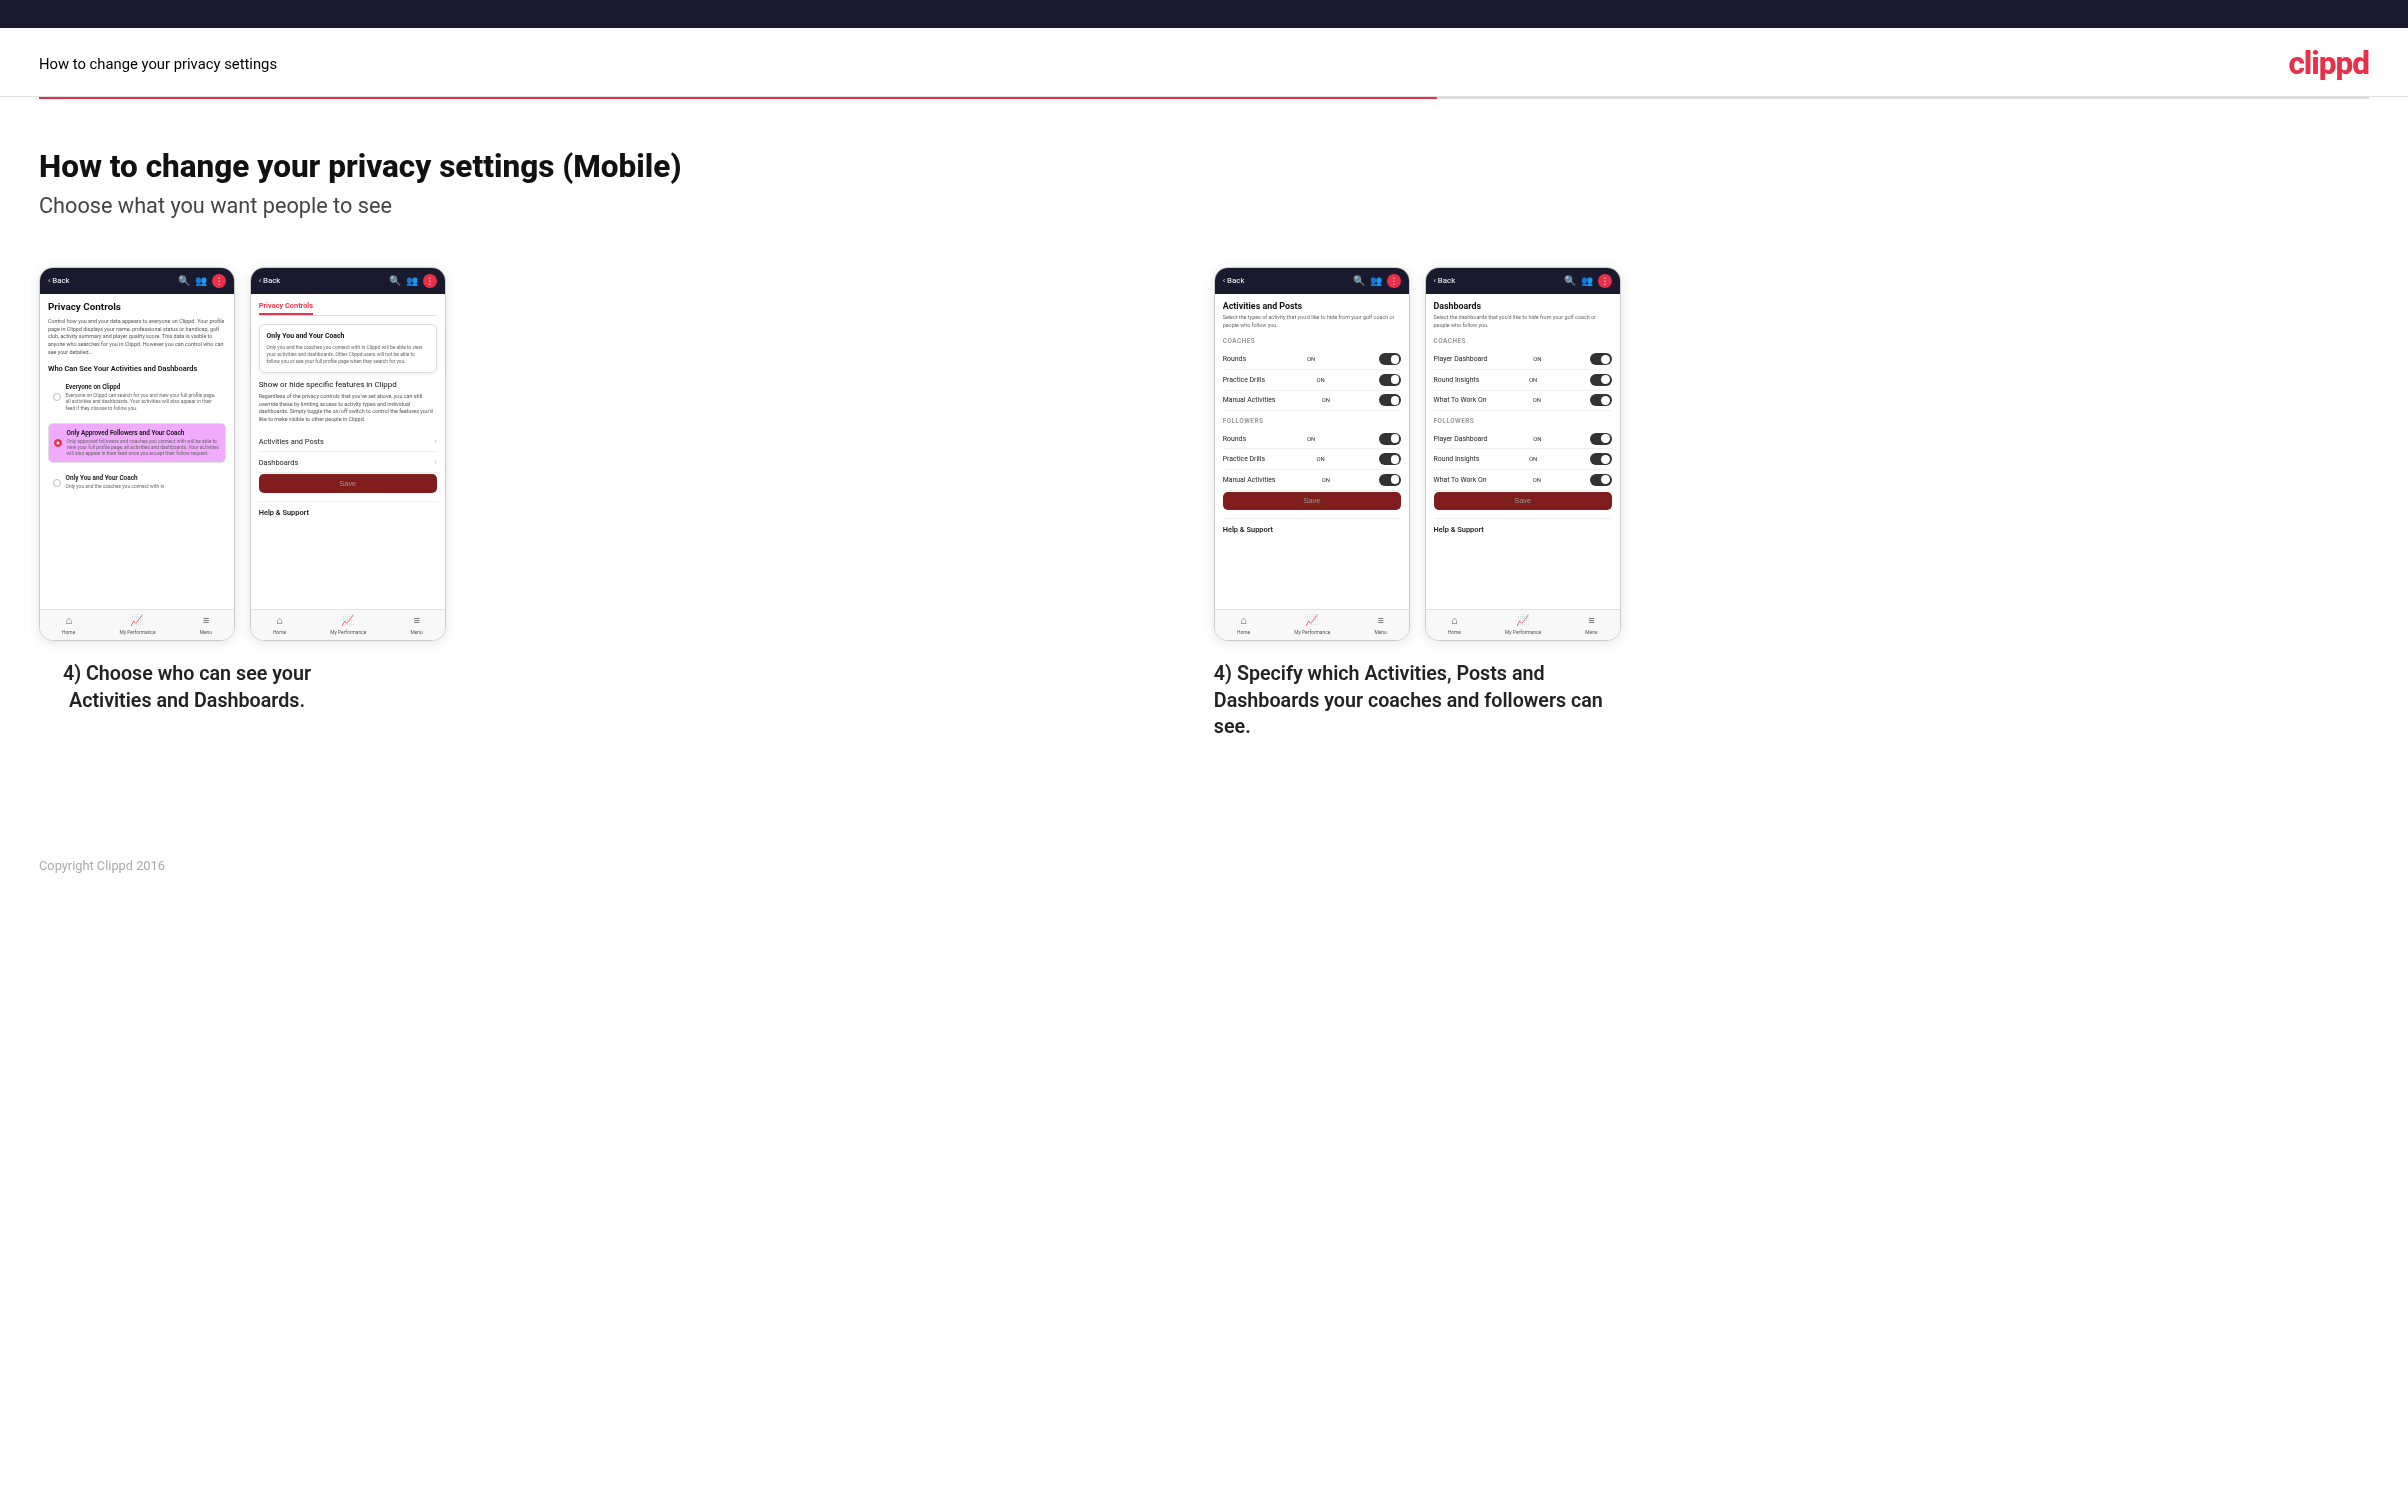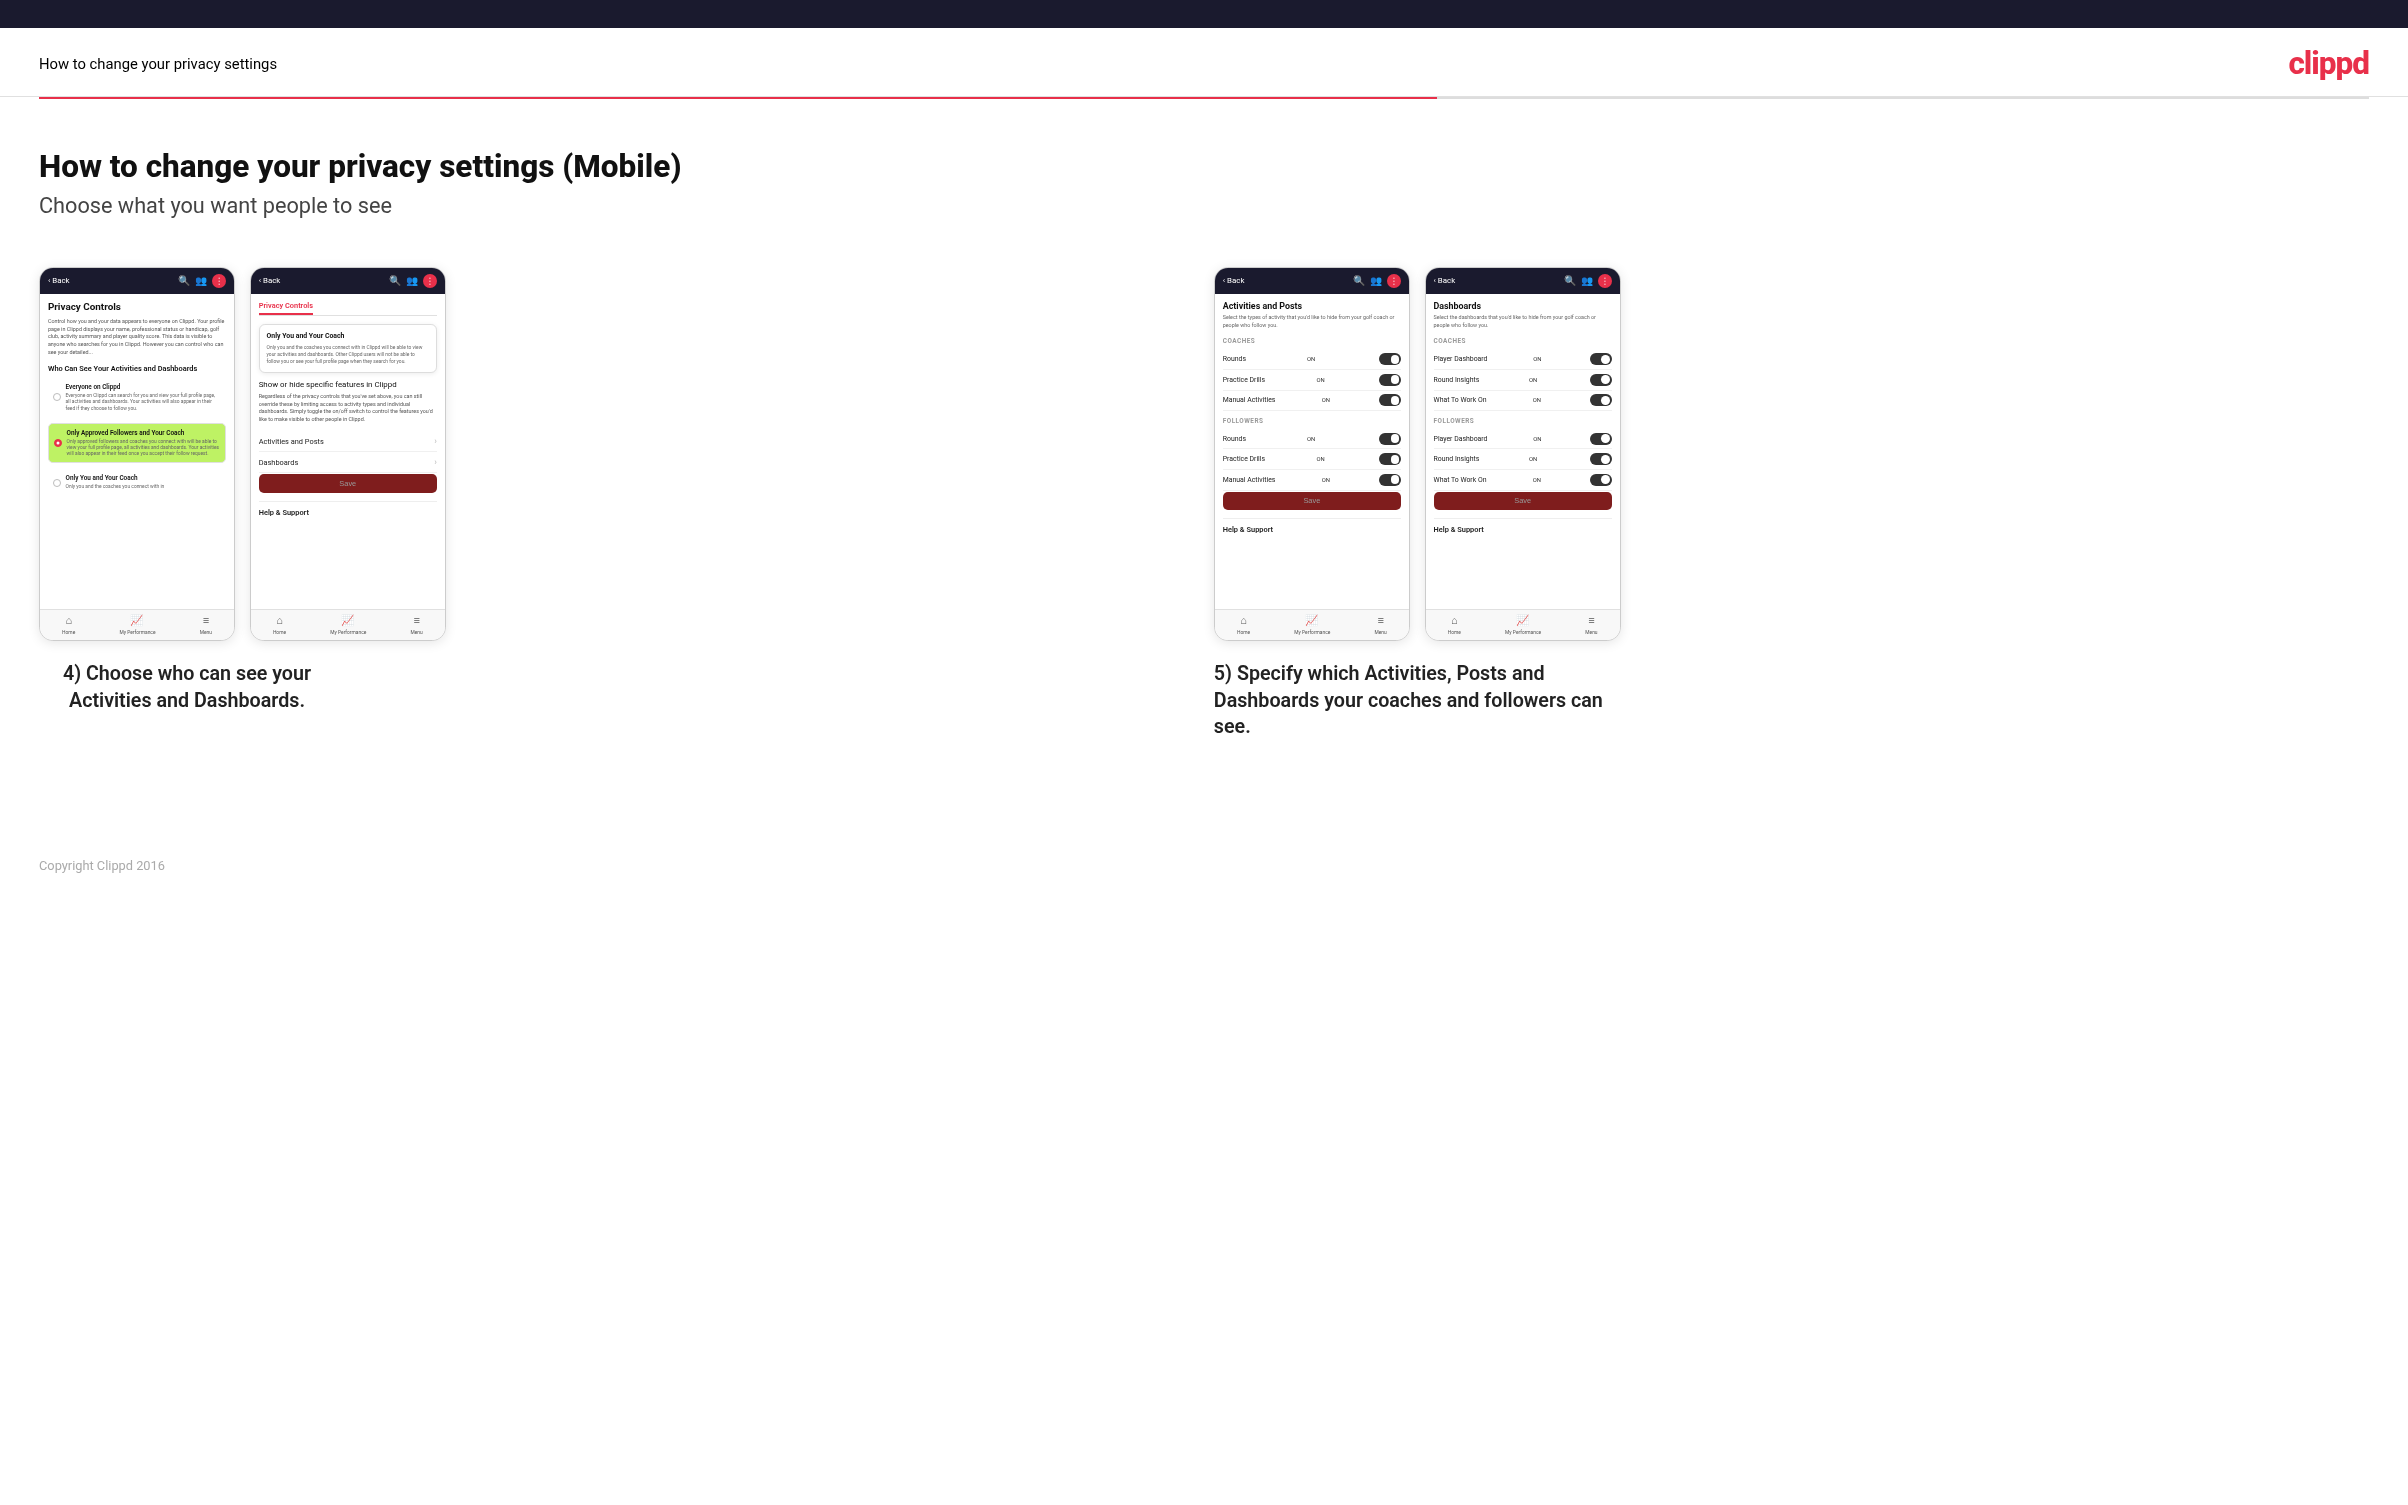--- a/index.html
+++ b/index.html
@@ -150,21 +150,21 @@
 
     .radio-option {
       display: flex;
       align-items: center;
       gap: 4.9px;
       margin-bottom: 6.9px;
       padding: 4.9px;
       border-radius: 4.9px;
     }
     .radio-option.active {
-      background: #bef264;
+      background: #f0abfc;
       border: 1px solid #e0e0e0;
     }
     .radio-circle {
       width: 7.9px;
       height: 7.9px;
       border-radius: 50%;
       border: 1.5px solid #bbb;
       margin-top: 1px;
       flex-shrink: 0;
     }
@@ -676,21 +676,21 @@
               </div>
               <div class="phone-nav-item">
                 <span class="phone-nav-item-icon">≡</span>
                 <span class="phone-nav-item-label">Menu</span>
               </div>
             </div>
           </div>
         </div>
       </div>
 
-      <div class="caption-below-right">5) Specify which Activities, Posts and Dashboards your  coaches and followers can see.</div>
+      <div class="caption-below-right">4) Specify which Activities, Posts and Dashboards your  coaches and followers can see.</div>
     </div>
 
   </div>
 </div>
 
 <div class="footer">
   <span>Copyright Clippd 2016</span>
 </div>
 
 

